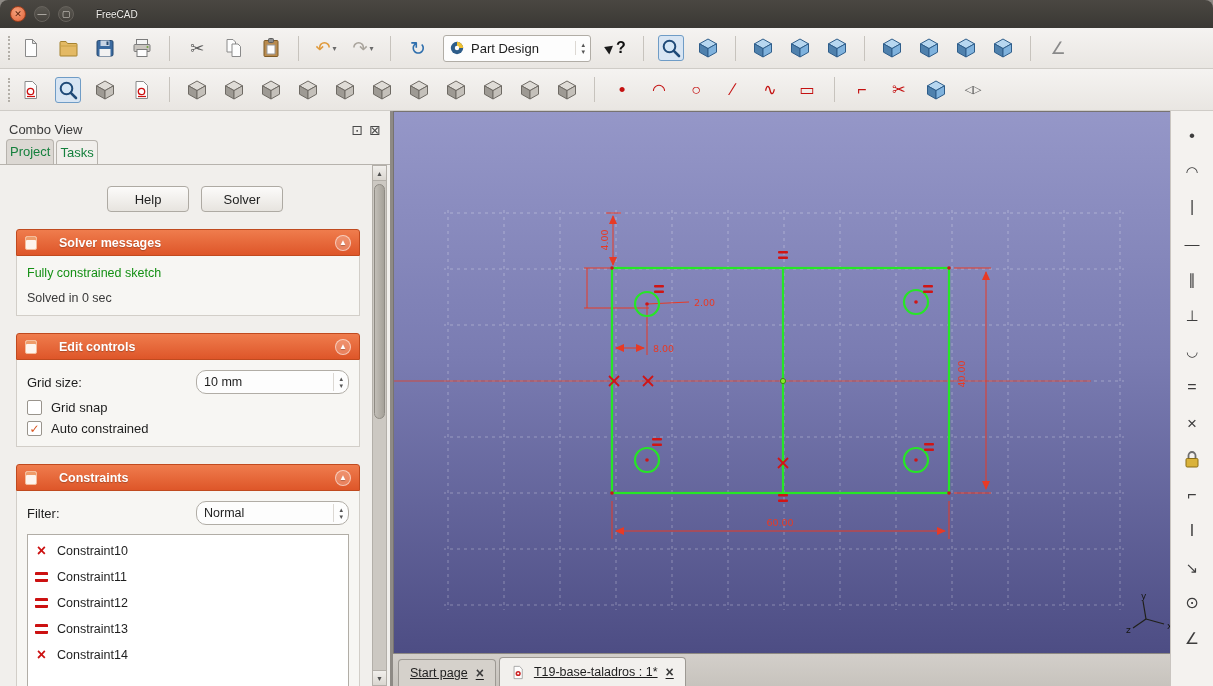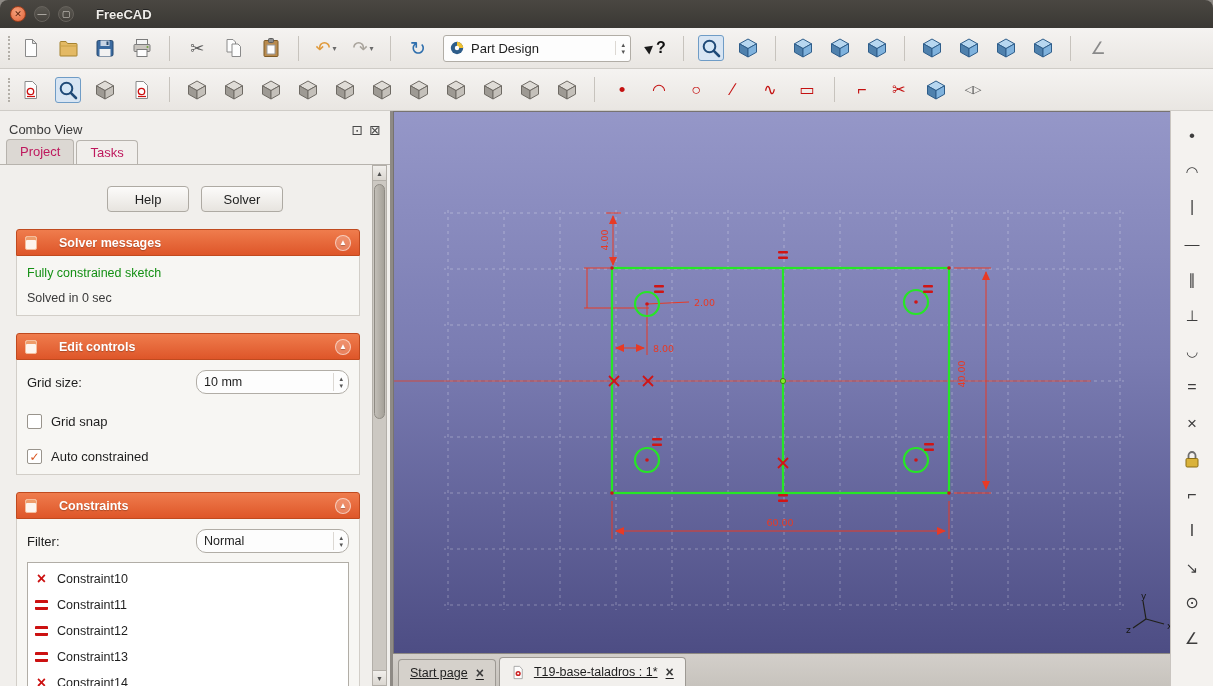--- a/index.html
+++ b/index.html
@@ -8,49 +8,49 @@
 
   
   .titlebar{position:absolute;top:0;left:0;width:1213px;height:28px;
     background:linear-gradient(#4a4742,#3a3834);border-radius:8px 8px 0 0;
     display:flex;align-items:center;padding:0 10px;gap:8px;}
   .winbtn{width:16px;height:16px;border-radius:50%;display:flex;align-items:center;justify-content:center;
     font-size:9px;color:#2c2a26;border:1px solid #66625c;background:linear-gradient(#5a5751,#44413c);}
   .winbtn.close{background:radial-gradient(circle at 40% 35%,#f6a27c,#e06137);border-color:#9c3e1c;color:#5a2410;}
   .winbtn span{line-height:1;color:#d8d4cd;font-size:9px;}
   .winbtn.close span{color:#5a2410;font-weight:bold;}
-  .win-title{color:#efede9;font-weight:bold;font-size:13px;margin-left:14px;text-shadow:0 -1px 0 #222;}
+  .win-title{color:#efede9;font-weight:normal;font-size:10px;margin-left:14px;text-shadow:0 -1px 0 #222;}
 
   
   .tb{position:absolute;left:0;width:1213px;background:linear-gradient(#f5f3f1,#e9e6e2);
     border-bottom:1px solid #cfccc7;display:flex;align-items:center;padding:0 6px;}
   .tb1{top:28px;height:41px;}
   .tb2{top:69px;height:42px;}
   .tb-strip{display:flex;align-items:center;gap:11px;}
   .handle{width:4px;height:24px;border-left:2px dotted #b3afa8;margin:0 6px 0 2px;}
   .tb-btn{min-width:26px;height:26px;display:flex;align-items:center;justify-content:center;gap:1px;border:1px solid transparent;}
   .tb-btn .glyph{line-height:1;}
   .tb-btn.pressed{background:#d8e5f3;border:1px solid #6f9cc6;border-radius:3px;}
   .tb-sep{width:1px;height:25px;background:#c7c3bd;margin:0 3px;}
   .dd{font-size:8px;color:#6a6a6a;margin-left:1px;}
   .wt-arrow{width:0;height:0;border-left:8px solid #1b1b1b;border-top:4px solid transparent;border-bottom:5px solid transparent;transform:rotate(-35deg);margin-right:1px;}
   .wt-q{font-weight:bold;color:#101010;font-size:16px;}
-  .wb-combo{display:flex;align-items:center;height:27px;width:188px;background:#fdfdfd;
+  .wb-combo{display:flex;align-items:center;height:27px;width:148px;background:#fdfdfd;
     border:1px solid #b1ada6;border-radius:3px;padding:0 5px;gap:6px;margin:0 12px;}
   .wb-combo .wb-label{font-size:13px;color:#1e1e1e;}
   .wb-combo .spin{margin-left:auto;display:flex;flex-direction:column;align-items:center;
     border-left:1px solid #dcd8d3;padding-left:5px;color:#555;font-size:7px;line-height:7px;}
 
   
   .combo-panel{position:absolute;left:0;top:111px;width:390px;height:575px;background:#f1efec;}
   .cv-header{height:26px;display:flex;align-items:flex-end;padding:0 9px;color:#3a3a3a;font-size:13px;}
   .cv-header .spacer{flex:1;}
   .cv-winicon{font-size:14px;color:#4a4a4a;line-height:1;margin-left:6px;}
   .cv-tabs{display:flex;padding-left:6px;height:27px;align-items:flex-end;gap:2px;}
-  .cv-tab{padding:4px 13px 5px;font-size:13px;color:#be185d;background:#dcd8d3;
+  .cv-tab{padding:4px 3px 5px;font-size:13px;color:#15803d;background:#dcd8d3;
     border:1px solid #b7b3ad;border-bottom:none;border-radius:4px 4px 0 0;}
   .cv-tab.active{background:#f1efec;position:relative;top:1px;}
   .cv-content{position:absolute;top:53px;left:0;right:0;bottom:0;border-top:1px solid #b7b3ad;overflow:hidden;}
   .btnrow{display:flex;justify-content:center;gap:12px;margin-top:21px;}
   .qt-btn{min-width:82px;height:26px;background:linear-gradient(#fcfbfa,#e7e4df);
     border:1px solid #aeaaa3;border-radius:4px;font-size:13px;color:#222;
     display:flex;align-items:center;justify-content:center;padding:0 14px;}
   .section{margin:0 30px 0 16px;}
   .sec-head{margin-top:17px;height:27px;background:linear-gradient(#ef7c4d,#de5629);
     border:1px solid #c04a1f;border-radius:3px 3px 0 0;display:flex;align-items:center;
@@ -62,21 +62,21 @@
     color:#fff;font-size:8px;display:flex;align-items:center;justify-content:center;line-height:1;}
   .sec-body{background:#f7f6f3;border:1px solid #d2cec8;border-top:none;padding:10px;}
   .solver-ok{color:#159015;font-size:12.5px;margin-bottom:11px;}
   .solver-time{color:#3a3a3a;font-size:12.5px;}
   .formrow{display:flex;align-items:center;}
   .formrow label{font-size:13px;color:#1e1e1e;}
   .combo{margin-left:auto;width:153px;height:24px;background:#fdfdfd;border:1px solid #b1ada6;
     border-radius:10px;display:flex;align-items:center;padding:0 2px 0 7px;font-size:12.5px;color:#1e1e1e;}
   .combo .spin{margin-left:auto;display:flex;flex-direction:column;align-items:center;
     border-left:1px solid #dcd8d3;padding:2px 3px 2px 5px;color:#555;font-size:7px;line-height:7px;}
-  .checkrow{display:flex;align-items:center;gap:9px;margin-top:20px;text-align:center;}
+  .checkrow{display:flex;align-items:center;gap:9px;margin-top:6px;text-align:center;}
   .checkrow label{font-size:13px;color:#1e1e1e;}
   .checkbox{width:15px;height:15px;background:#fff;border:1px solid #99948c;border-radius:2px;
     display:flex;align-items:center;justify-content:center;font-size:12px;font-weight:bold;color:#d9541f;line-height:1;}
   .cons-body{padding-bottom:0;border-bottom:none;}
   .list{margin-top:9px;background:#fff;border:1px solid #b1ada6;height:220px;padding:3px 0;}
   .list-item{display:flex;align-items:center;gap:9px;height:26px;padding:0 7px;font-size:12.5px;color:#1e1e1e;}
   .eq-icon{width:13px;height:10px;border-top:3px solid #cc1111;border-bottom:3px solid #cc1111;border-radius:1px;}
   .x-icon{color:#cc1111;font-weight:900;font-size:16px;width:13px;text-align:center;line-height:1;}
   .scrollbar{position:absolute;right:3px;top:0;width:15px;bottom:0;background:#ccc8c2;border:1px solid #b3afa9;}
   .sb-btn{height:15px;display:flex;align-items:center;justify-content:center;font-size:7px;color:#4f4f4f;

